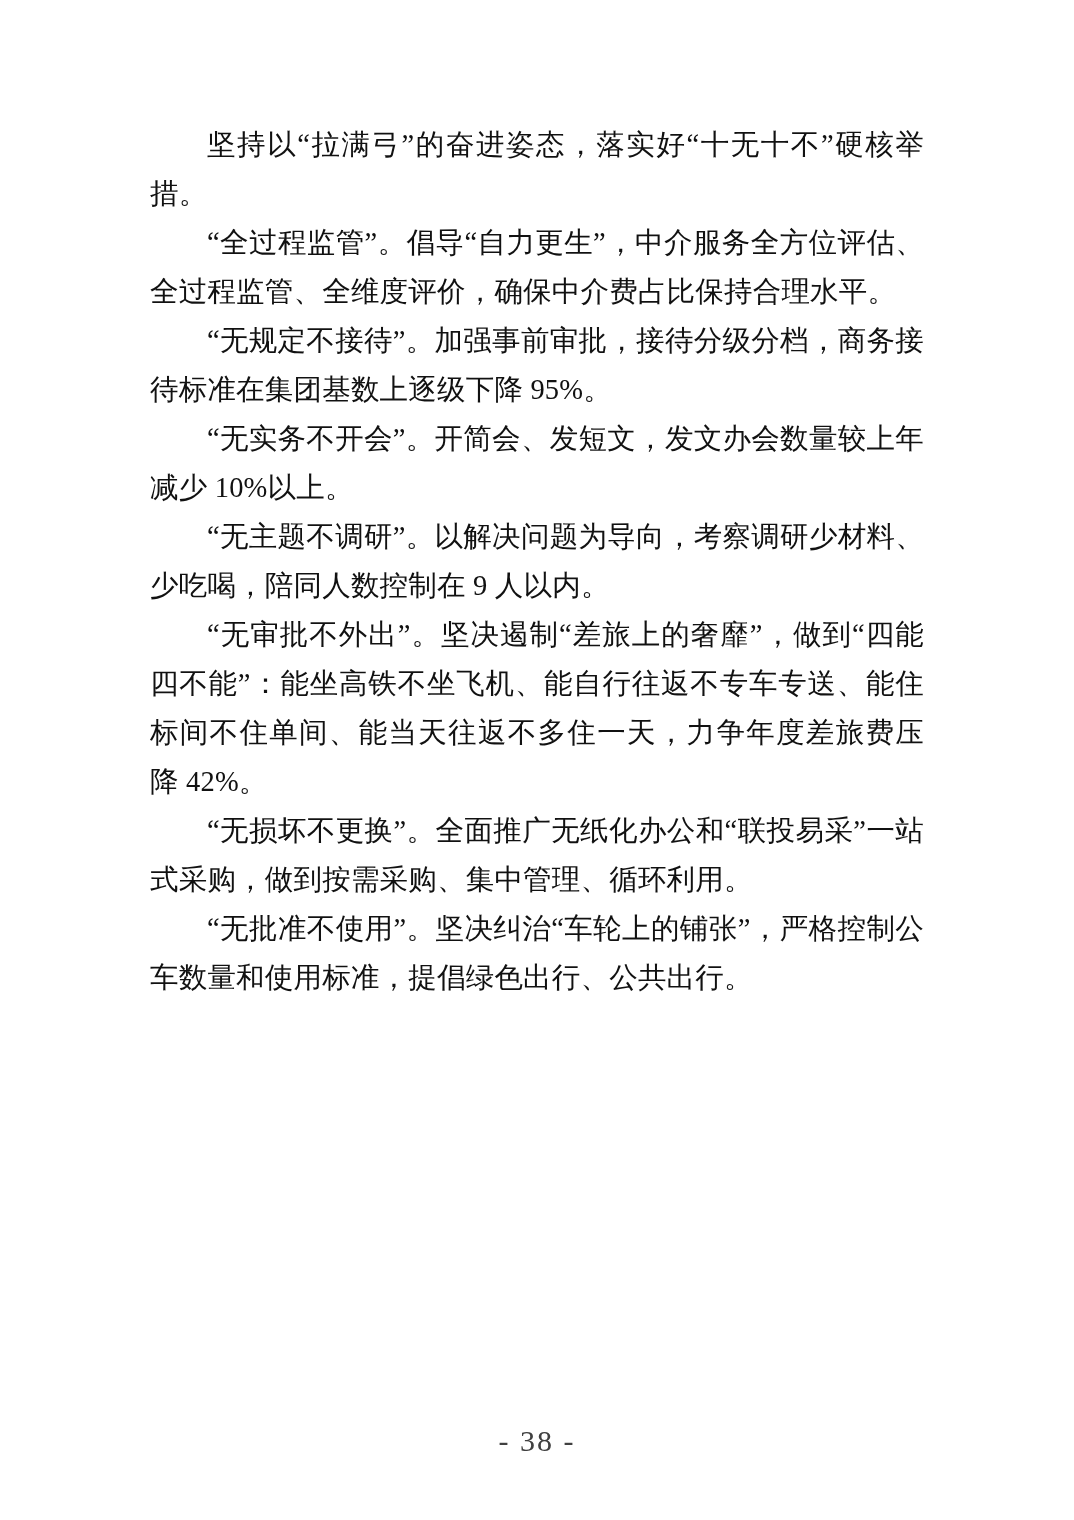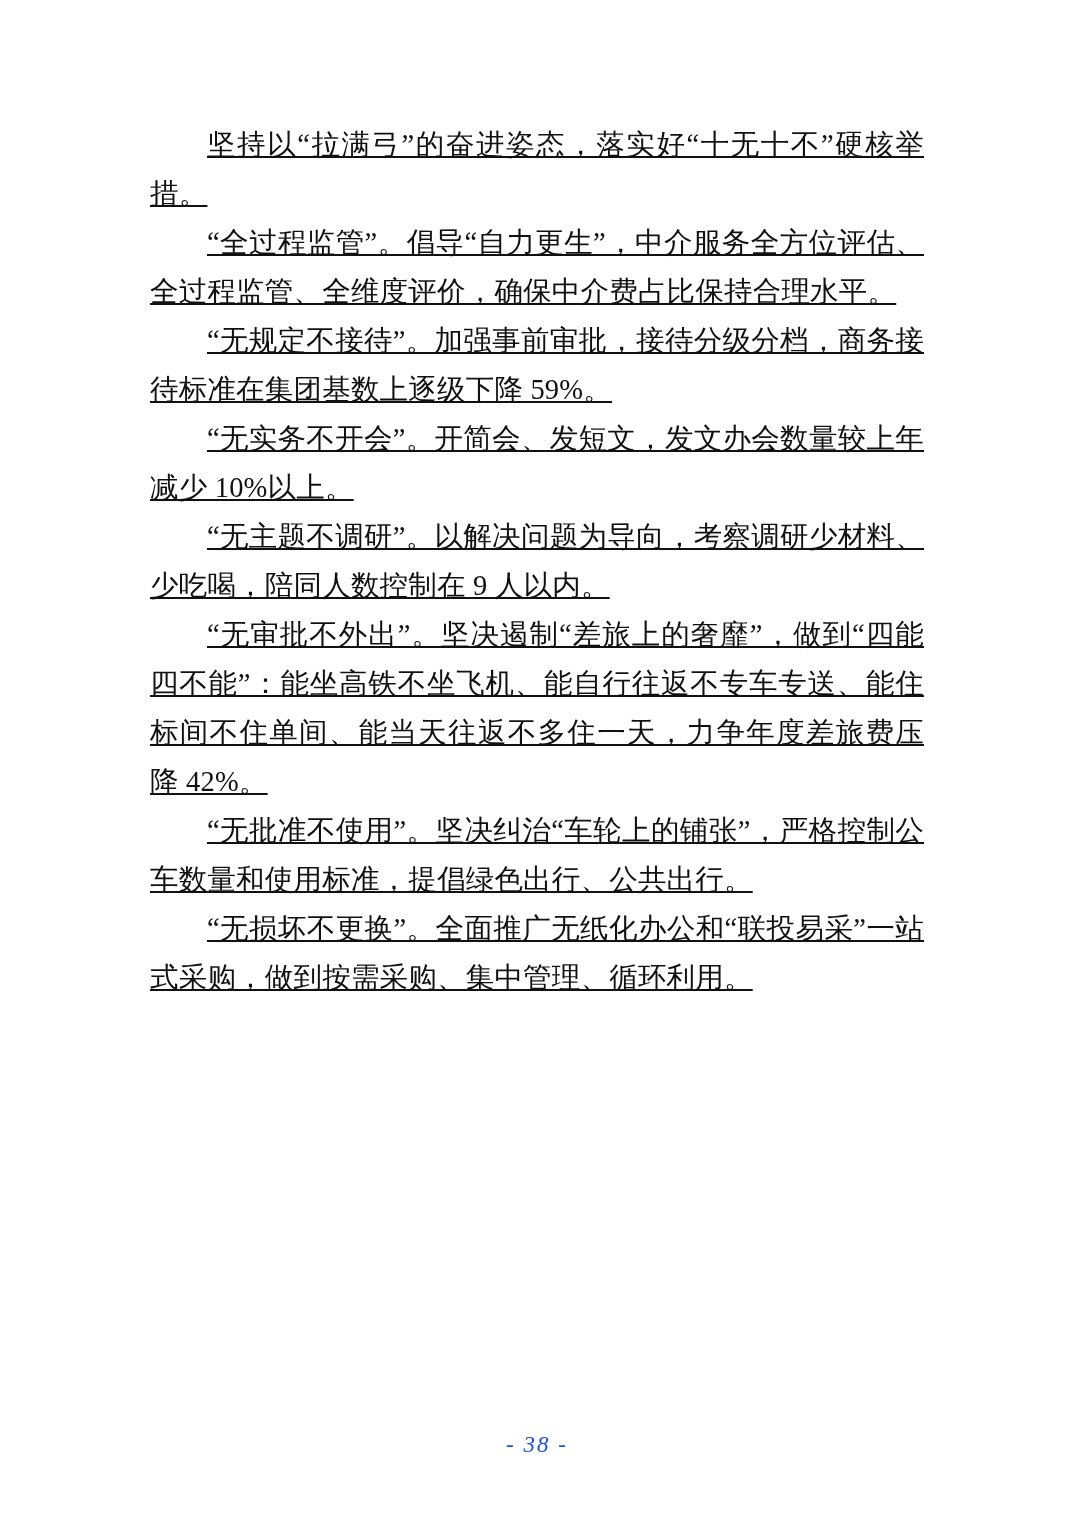--- a/index.html
+++ b/index.html
@@ -22,46 +22,44 @@
     box-sizing: border-box;
     padding: 120px 150px 60px 150px;
     background: #ffffff;
   }
   .body-text {
     font-size: 28.5px;
     line-height: 49px;
     text-align: justify;
     text-justify: inter-ideograph;
     letter-spacing: 0.2px;
-    text-decoration: underline;
   }
   .para {
     text-indent: 2em;
     margin: 0 0 0 0;
   }
   .page-footer {
     position: absolute;
     left: 0;
     right: 0;
     bottom: 62px;
     text-align: center;
-    font-size: 23px;
+    font-size: 30px;
     letter-spacing: 2px;
-    color: #1d4ed8;
-    font-style: italic;
+    color: #404040;
   }
 </style>
 </head>
 <body>
 
 <div class="page">
   <div class="body-text">
     <p class="para">坚持以“拉满弓”的奋进姿态，落实好“十无十不”硬核举措。</p>
     <p class="para">“全过程监管”。倡导“自力更生”，中介服务全方位评估、全过程监管、全维度评价，确保中介费占比保持合理水平。</p>
-    <p class="para">“无规定不接待”。加强事前审批，接待分级分档，商务接待标准在集团基数上逐级下降 59%。</p>
+    <p class="para">“无规定不接待”。加强事前审批，接待分级分档，商务接待标准在集团基数上逐级下降 95%。</p>
     <p class="para">“无实务不开会”。开简会、发短文，发文办会数量较上年减少 10%以上。</p>
     <p class="para">“无主题不调研”。以解决问题为导向，考察调研少材料、少吃喝，陪同人数控制在 9 人以内。</p>
     <p class="para">“无审批不外出”。坚决遏制“差旅上的奢靡”，做到“四能四不能”：能坐高铁不坐飞机、能自行往返不专车专送、能住标间不住单间、能当天往返不多住一天，力争年度差旅费压降 42%。</p>
+    <p class="para">“无损坏不更换”。全面推广无纸化办公和“联投易采”一站式采购，做到按需采购、集中管理、循环利用。</p>
     <p class="para">“无批准不使用”。坚决纠治“车轮上的铺张”，严格控制公车数量和使用标准，提倡绿色出行、公共出行。</p>
-    <p class="para">“无损坏不更换”。全面推广无纸化办公和“联投易采”一站式采购，做到按需采购、集中管理、循环利用。</p>
   </div>
   <div class="page-footer">- 38 -</div>
 </div>
 
 </body></html>

